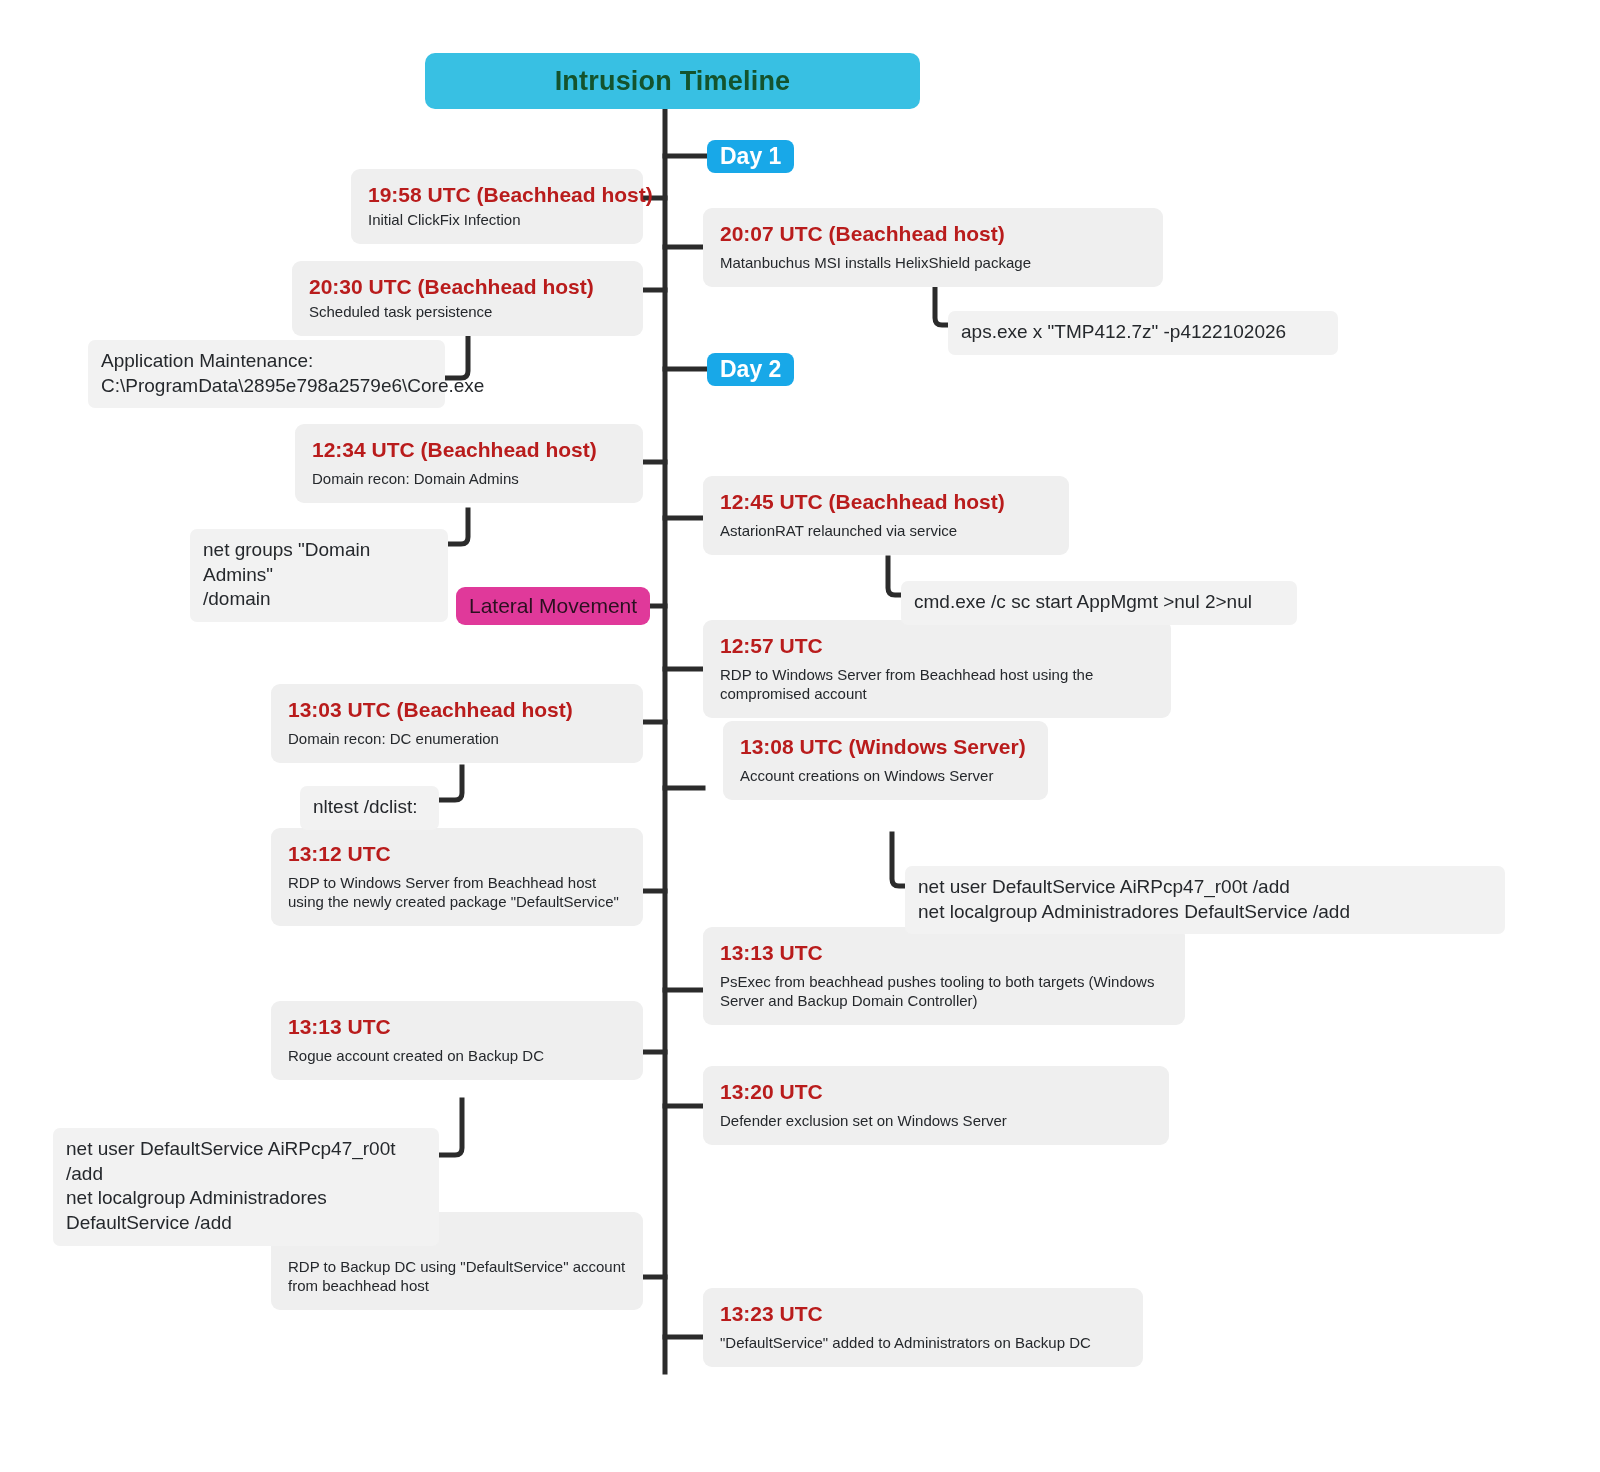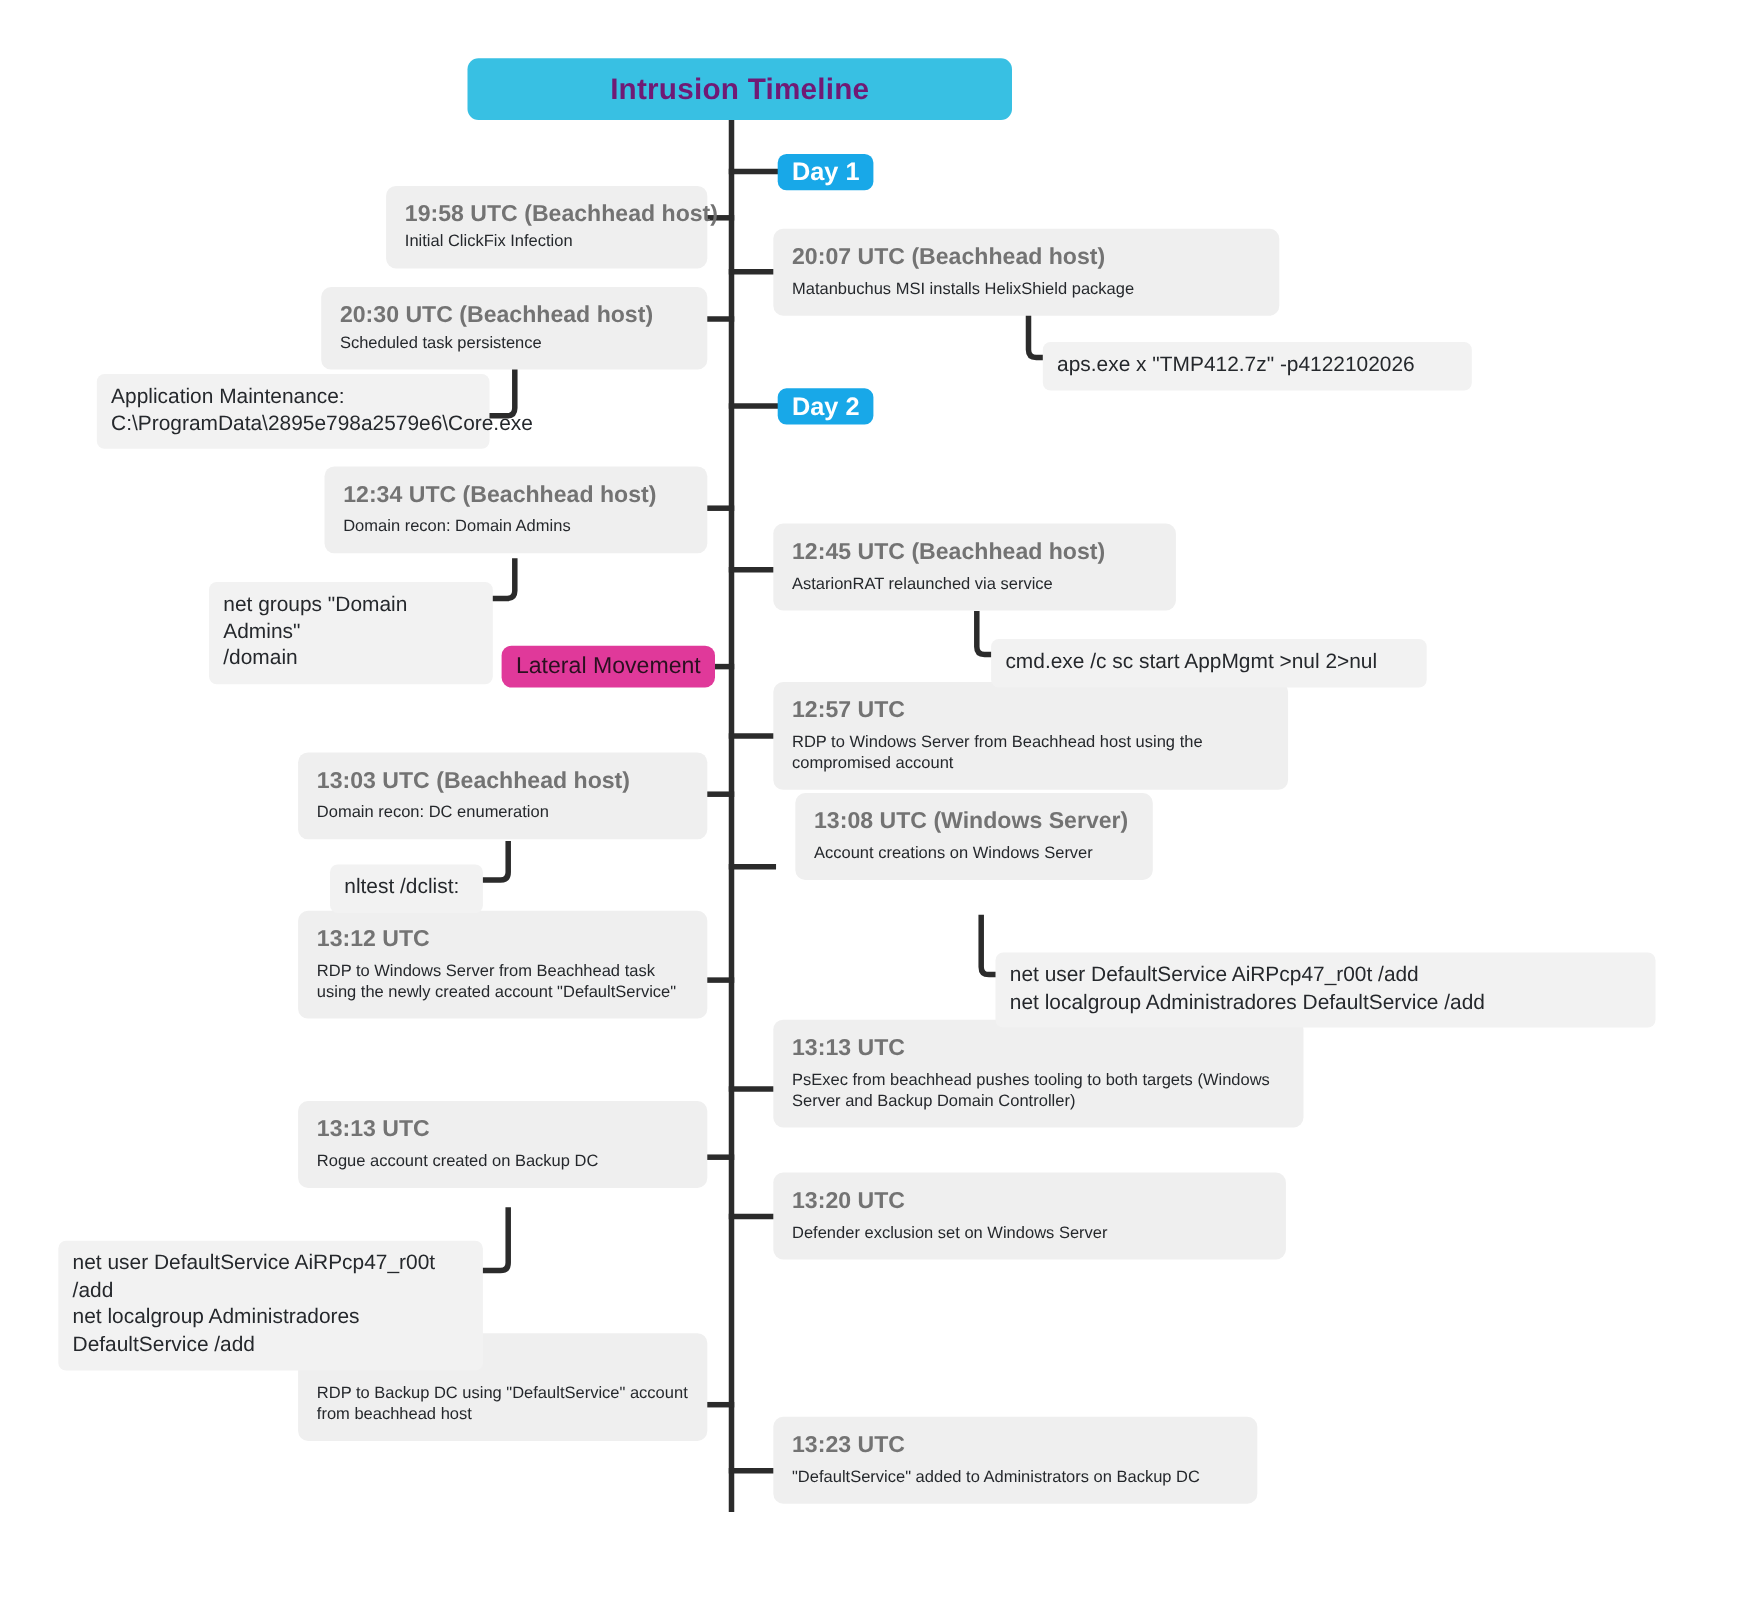--- a/index.html
+++ b/index.html
@@ -26,21 +26,21 @@
     left: 0;
     top: 0;
     width: 1600px;
     height: 1472px;
     pointer-events: none;
   }
   
   .root-node {
     position: absolute;
     background: #38c0e3;
-    color: #701a75;
+    color: #14532d;
     border-radius: 10px;
     font-size: 27px;
     font-weight: bold;
     display: flex;
     align-items: center;
     justify-content: center;
     letter-spacing: 0.2px;
   }
   
   .badge {
@@ -71,21 +71,21 @@
   .event {
     position: absolute;
     background: #efefef;
     border-radius: 9px;
     box-sizing: border-box;
     padding: 13px 17px 15px 17px;
   }
   .event .ev-time {
     font-size: 21px;
     font-weight: bold;
-    color: #737373;
+    color: #b91c1c;
     line-height: 1.22;
     white-space: nowrap;
   }
   .event .ev-desc {
     font-size: 15px;
     color: #25282c;
     line-height: 1.28;
     margin-top: 6px;
   }
   .event.compact .ev-desc {
@@ -205,21 +205,21 @@
     <div class="ev-desc">Domain recon: DC enumeration</div>
   </div>
 
   <div class="event" style="left:703px; top:721px; width:325px;margin-left:20px;">
     <div class="ev-time">13:08 UTC (Windows Server)</div>
     <div class="ev-desc">Account creations on Windows Server</div>
   </div>
 
   <div class="event" style="left:271px; top:828px; width:372px;">
     <div class="ev-time">13:12 UTC</div>
-    <div class="ev-desc">RDP to Windows Server from Beachhead task using the newly created account "DefaultService"</div>
+    <div class="ev-desc">RDP to Windows Server from Beachhead host using the newly created package "DefaultService"</div>
   </div>
 
   <div class="event" style="left:703px; top:927px; width:482px;">
     <div class="ev-time">13:13 UTC</div>
     <div class="ev-desc">PsExec from beachhead pushes tooling to both targets (Windows Server and Backup Domain Controller)</div>
   </div>
 
   <div class="event" style="left:271px; top:1001px; width:372px;">
     <div class="ev-time">13:13 UTC</div>
     <div class="ev-desc">Rogue account created on Backup DC</div>

